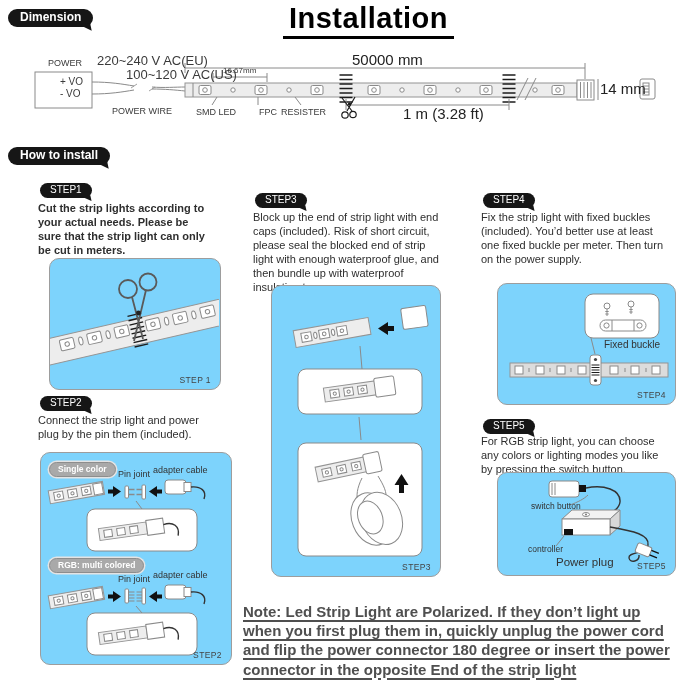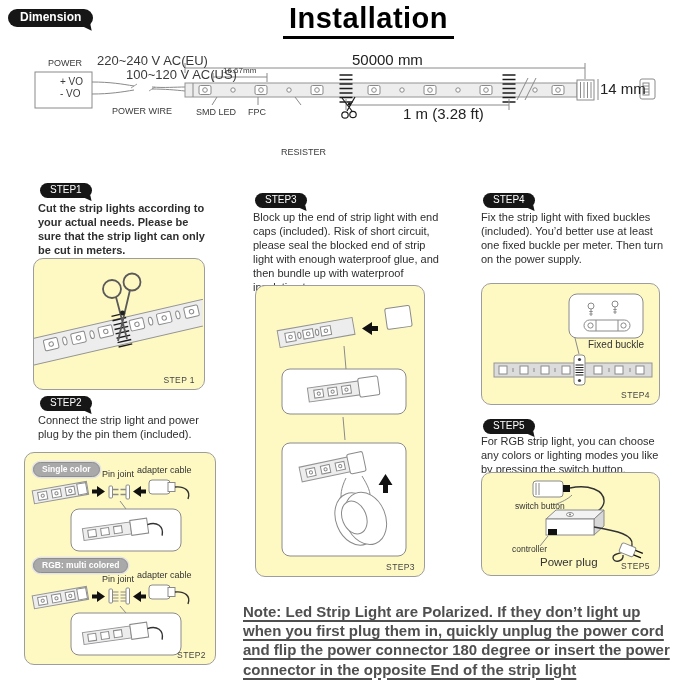--- a/index.html
+++ b/index.html
@@ -17,21 +17,21 @@
   .step-badge{position:absolute;background:var(--badge-bg);color:#fff;font-weight:normal;
     border-radius:9px;padding:1px 10px 2px;font-size:10px;line-height:1.2;}
   .step-badge::after{content:'';position:absolute;right:1px;bottom:-4px;width:0;height:0;
     border-top:6px solid var(--badge-bg);border-left:8px solid transparent;transform:rotate(-12deg);}
   .gray-pill{position:absolute;background:var(--pill-gray);color:#fff;font-weight:bold;
     border-radius:8px;padding:1px 8px 2px;font-size:8.5px;border:1px solid #8d8d8d;box-shadow:0 0 0 1.5px #e3e3e3;}
   .title-wrap{position:absolute;left:0;top:2px;width:100%;text-align:center;margin-left:29px;}
   .title{display:inline-block;font-size:29px;font-weight:bold;color:#000;
     border-bottom:3px solid #000;padding:0 6px 1px;letter-spacing:.5px;}
   .step-text{position:absolute;font-size:11px;line-height:1.28;color:var(--ink);white-space:normal;}
-  .illus{position:absolute;border:1.5px solid #9d9d9d;border-radius:10px;background:#fef9c3;}
+  .illus{position:absolute;border:1.5px solid #9d9d9d;border-radius:10px;background:#7dd3fc;margin-left:16px;}
   .corner{position:absolute;right:9px;bottom:4px;font-size:8.5px;color:#444;letter-spacing:.4px;}
   .dlabel{position:absolute;color:#3a3a3a;}
   .lab9{font-size:9px;} .lab8{font-size:8px;} .lab10{font-size:10px;}
   .lab13{font-size:13px;} .lab14{font-size:15px;color:#222;}
   .illab{position:absolute;font-size:9px;color:#333;}
   #note{position:absolute;left:243px;top:602px;width:434px;font-size:15px;font-weight:bold;
     color:var(--note-color);line-height:1.28;white-space:normal;
     text-decoration:underline;text-decoration-thickness:2px;text-underline-offset:3px;}
   svg{display:block;}
   svg .ln{stroke:var(--line);fill:none;stroke-width:1;}
@@ -138,27 +138,28 @@
     </g>
   </svg>
 
   <span class="abs dlabel lab9" style="left:48px;top:58px;">POWER</span>
   <span class="abs dlabel lab13" style="left:97px;top:53px;">220~240 V AC(EU)</span>
   <span class="abs dlabel lab13" style="left:97px;top:67px;margin-left:29px;">100~120 V AC(US)</span>
   <span class="abs dlabel lab10" style="left:60px;top:76px;">+ VO</span>
   <span class="abs dlabel lab10" style="left:60px;top:88px;">- VO</span>
   <span class="abs dlabel lab9" style="left:112px;top:106px;">POWER WIRE</span>
   <span class="abs dlabel lab9" style="left:196px;top:107px;">SMD LED</span>
-  <span class="abs dlabel lab9" style="left:248px;top:107px;">FPC</span>
-  <span class="abs dlabel lab9" style="left:281px;top:107px;margin-top:40px;">RESISTER</span>
+  <span class="abs dlabel lab9" style="left:259px;top:107px;">FPC</span>
+  <span class="abs dlabel lab9" style="left:281px;top:107px;">RESISTER</span>
   <span class="abs dlabel lab8" style="left:223px;top:66px;">16.67mm</span>
   <span class="abs dlabel lab14" style="left:352px;top:51px;">50000 mm</span>
   <span class="abs dlabel lab14" style="left:403px;top:105px;">1 m (3.28 ft)</span>
   <span class="abs dlabel lab14" style="left:600px;top:80px;">14 mm</span>
 
+  <div class="bubble" style="left:8px;top:147px;">How to install</div>
 
   <div class="step-badge" style="left:40px;top:183px;">STEP1</div>
   <p class="step-text" style="left:38px;top:201px;width:172px;font-weight:bold;">Cut the strip lights according to your actual needs. Please be sure that the strip light can only be cut in meters.</p>
   <div class="illus" style="left:33px;top:258px;width:172px;height:132px;">
     <svg width="169" height="129" viewBox="0 0 169 129">
       <g transform="rotate(-13 85 72)">
         <rect class="strip" x="-10" y="60" width="192" height="26"></rect>
         <g class="ln">
           <rect class="fillw" x="9" y="64" width="14" height="11" rx="1.5"></rect>
             <circle class="fillw" cx="16" cy="69.5" r="2.2"></circle>

